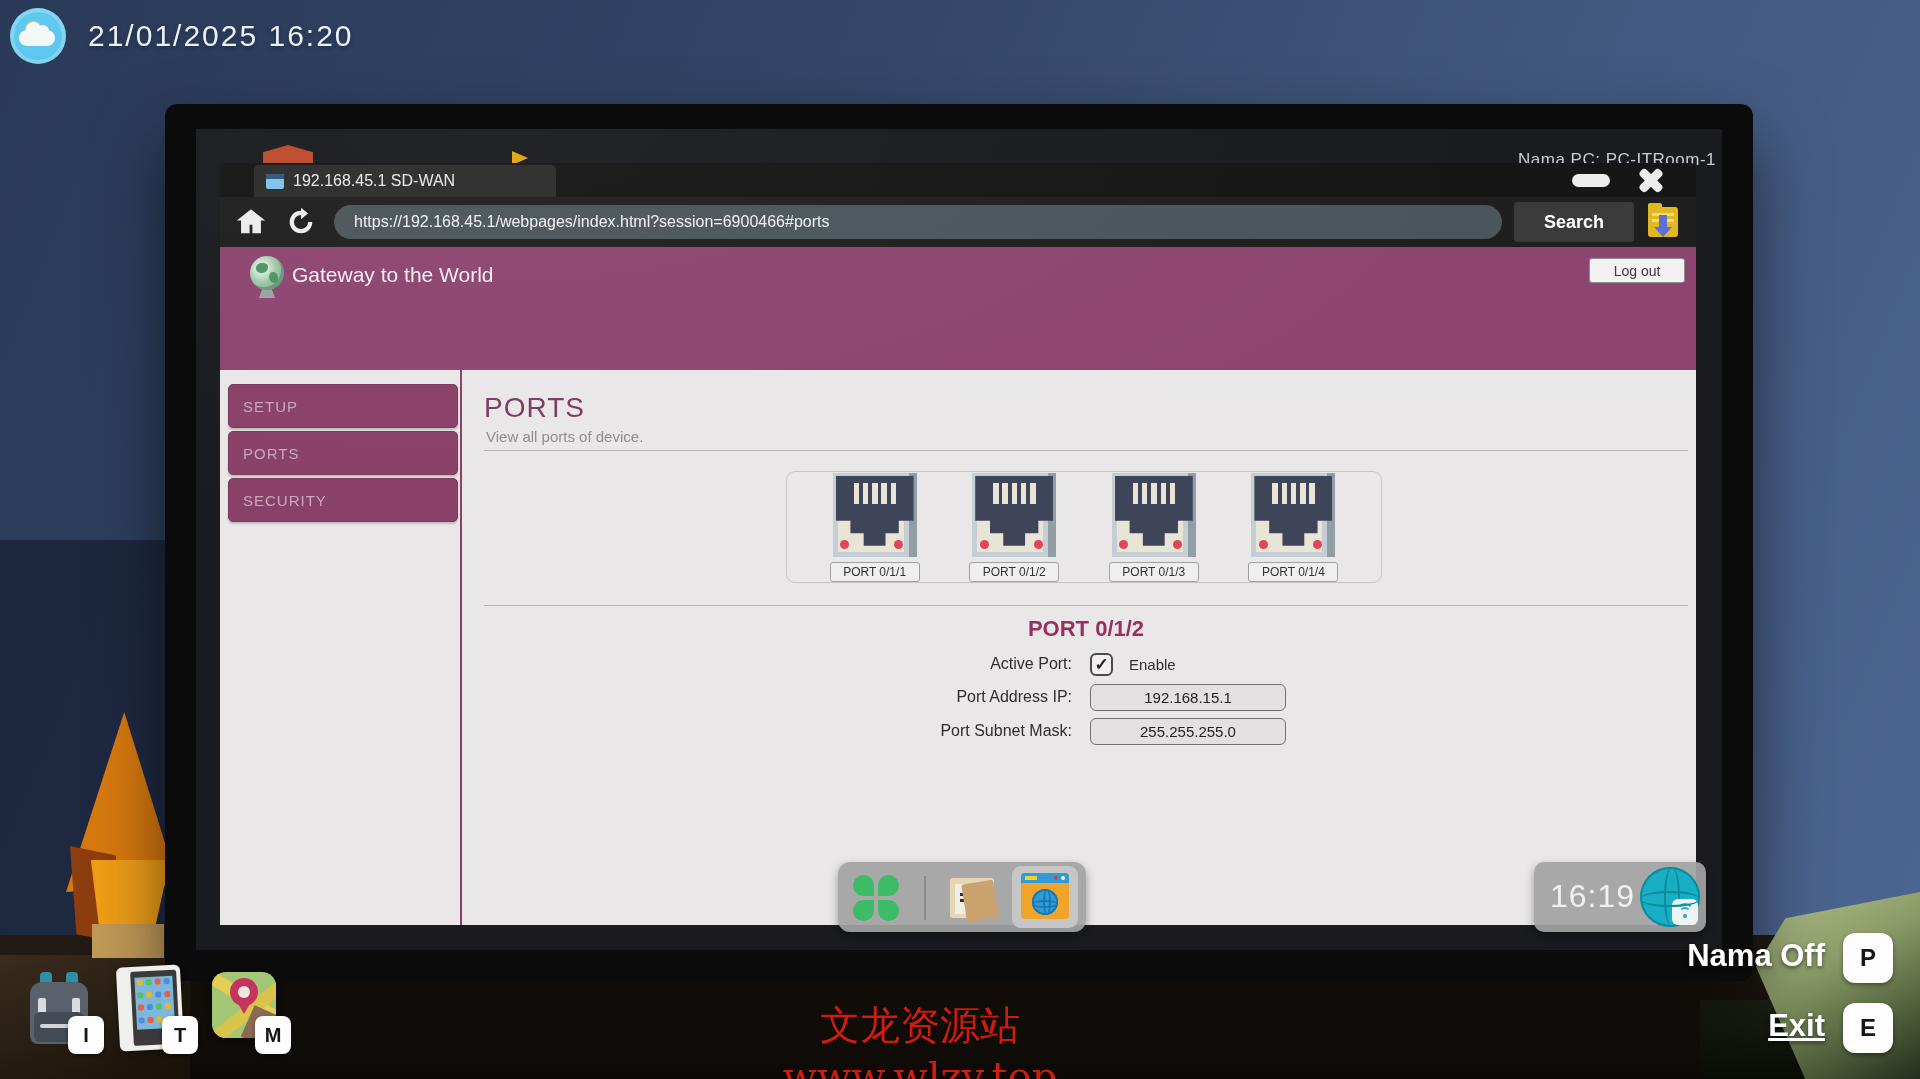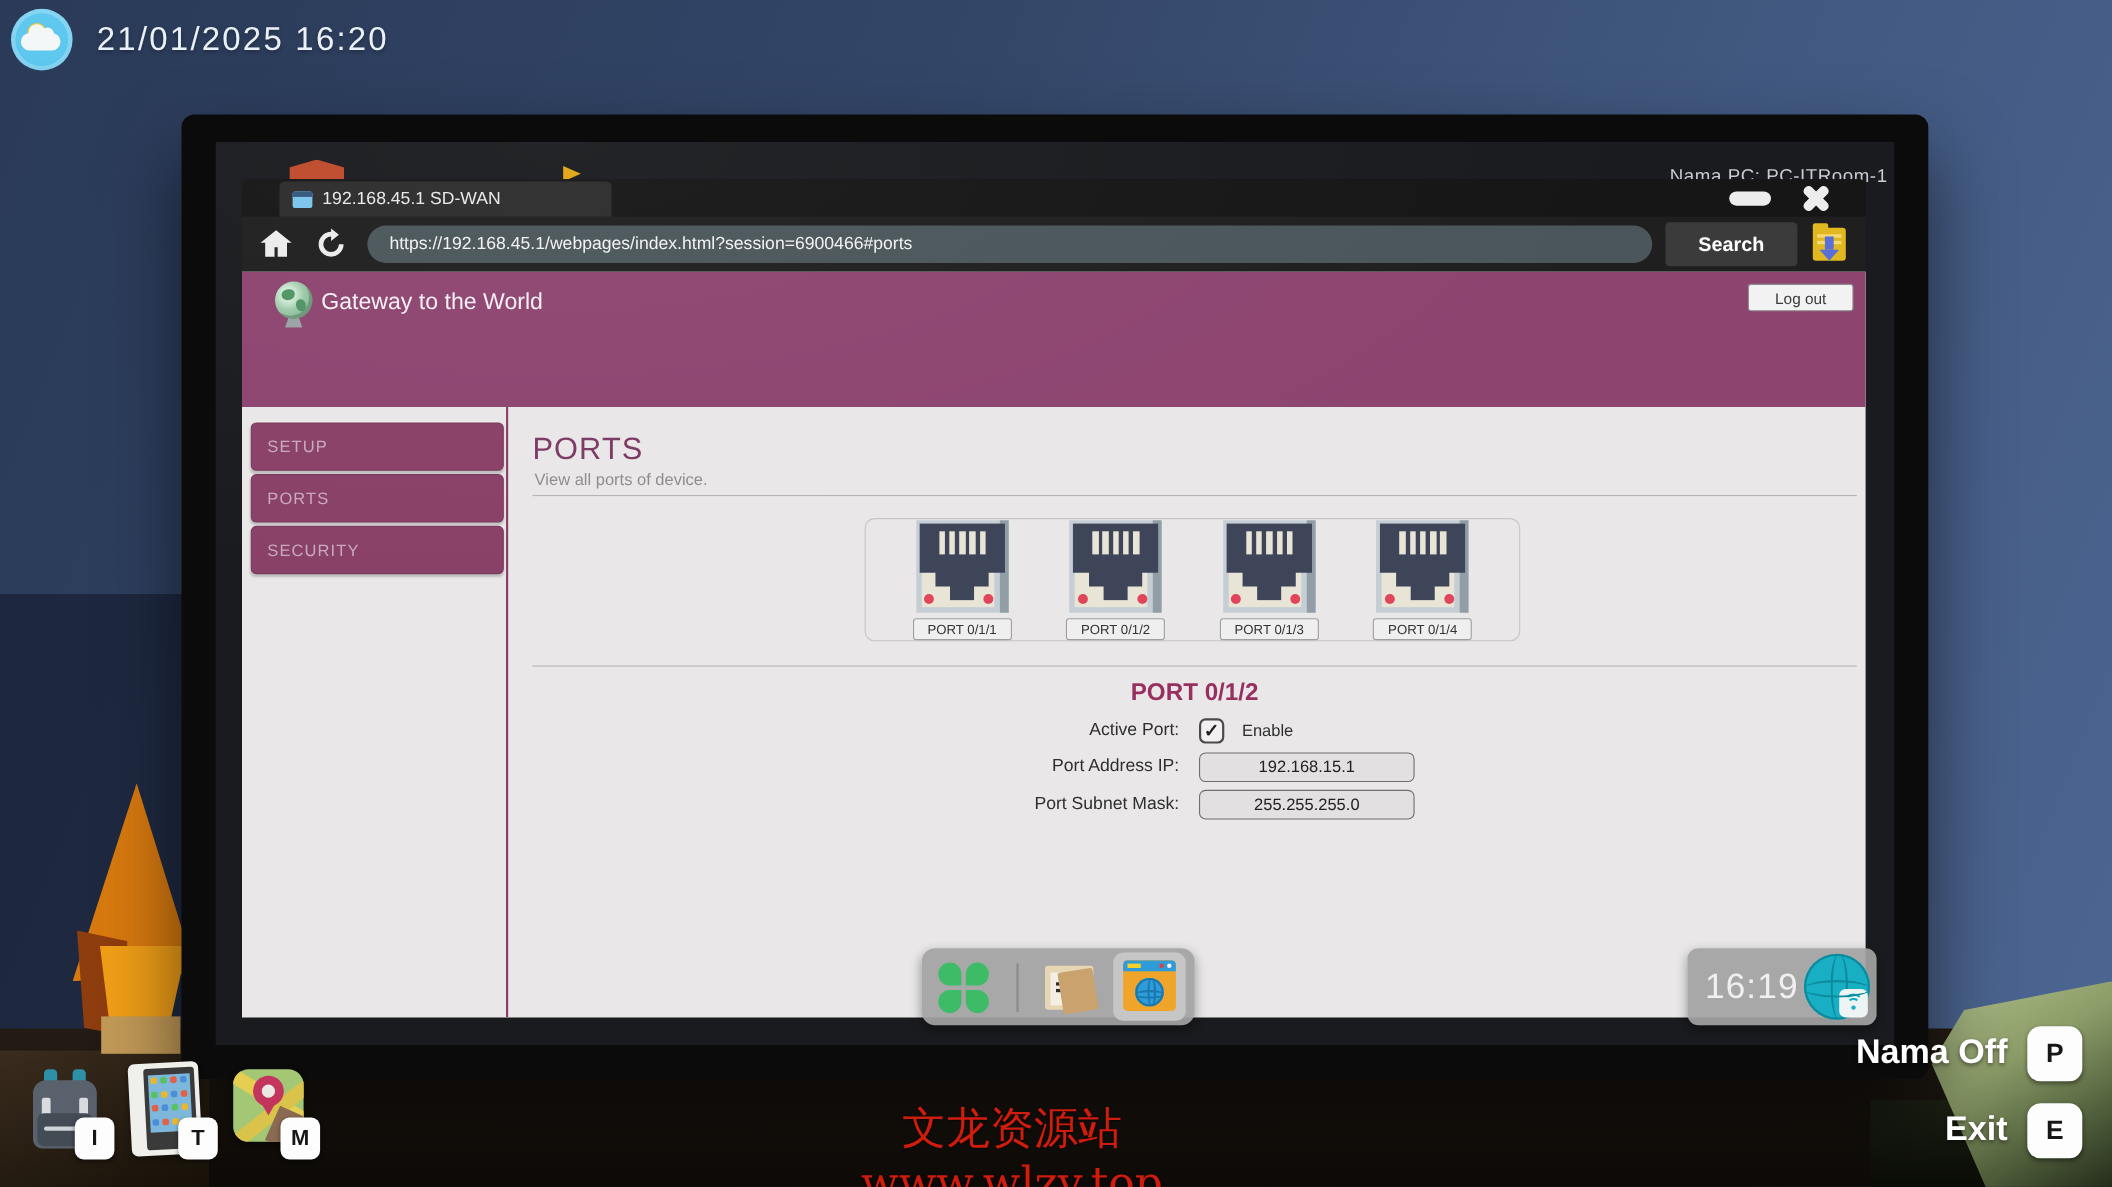--- a/index.html
+++ b/index.html
@@ -177,21 +177,21 @@
   .map-icon{position:absolute;left:212px;top:972px;width:64px;height:66px;border-radius:14px;background:#a4c775;overflow:hidden;
             box-shadow:0 3px 6px rgba(0,0,0,.4);}
   .map-road1{position:absolute;left:-12px;top:26px;width:110px;height:13px;background:#e5ce52;transform:rotate(32deg);}
   .map-road2{position:absolute;left:-12px;top:28px;width:110px;height:13px;background:#d9c34a;transform:rotate(-38deg);}
   .map-tan{position:absolute;right:-10px;bottom:-8px;width:40px;height:34px;background:#8a6a52;transform:rotate(24deg);}
   .map-pin{position:absolute;left:18px;top:6px;width:28px;height:28px;border-radius:50%;background:#c4355e;}
   .map-pin::before{content:"";position:absolute;left:8px;top:8px;width:12px;height:12px;border-radius:50%;background:#ece8e4;}
   .map-pin::after{content:"";position:absolute;left:7px;top:24px;border-left:7px solid transparent;border-right:7px solid transparent;border-top:12px solid #c4355e;}
   .hud-action{position:absolute;color:#fff;font-size:31px;font-weight:bold;text-shadow:0 2px 4px rgba(0,0,0,.5);}
   .turnoff-label{right:95px;top:938px;}
-  .exit-label{right:95px;top:1008px;}
+  .exit-label{right:95px;top:1008px;text-decoration:underline;}
   .key-p{left:1843px;top:933px;width:50px;height:50px;line-height:50px;font-size:24px;border-radius:12px;}
   .key-e{left:1843px;top:1003px;width:50px;height:50px;line-height:50px;font-size:24px;border-radius:12px;}
 
   .watermark{position:absolute;left:690px;top:998px;width:460px;text-align:center;
              font-family:"DejaVu Serif",serif;font-size:40px;color:#d01c0c;text-shadow:0 1px 2px rgba(0,0,0,.6);}
 </style>
 </head>
 <body>
 
 <div class="stage">

